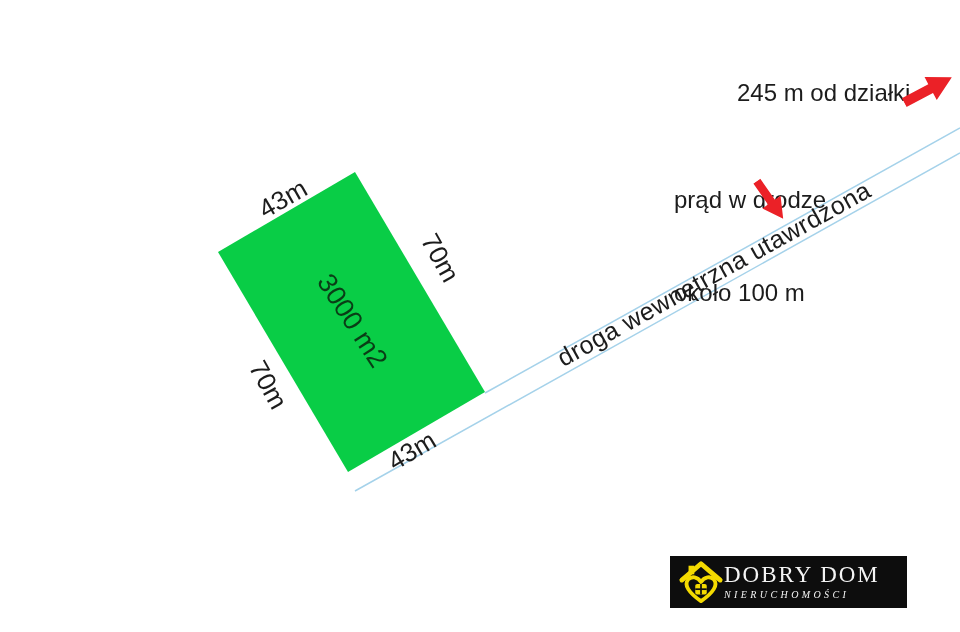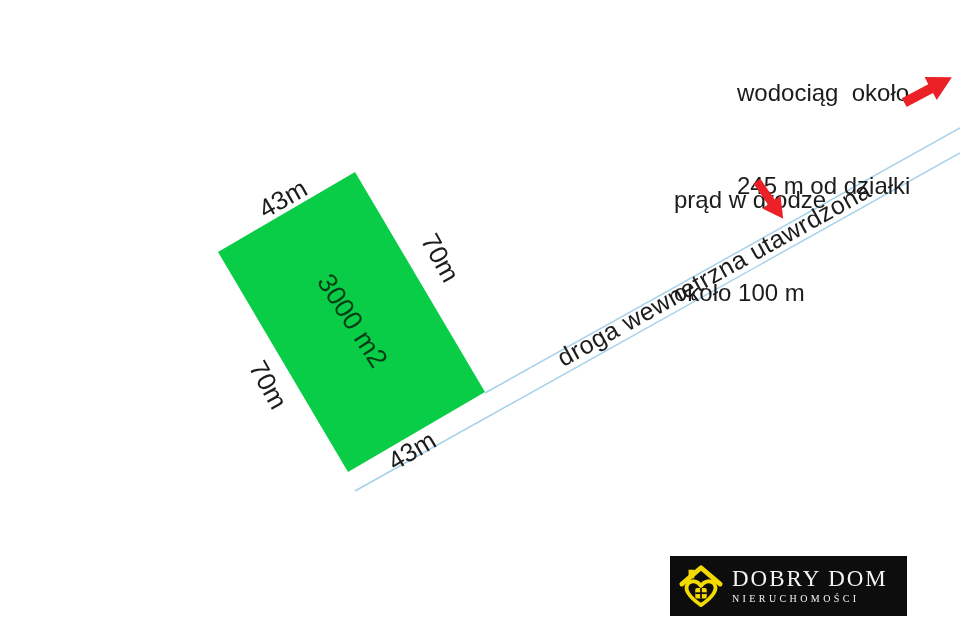--- a/index.html
+++ b/index.html
@@ -21,35 +21,35 @@
   .area-lbl{color:var(--area-text,#0A3D16);font-size:27px;}
   .road-lbl{font-size:25px;letter-spacing:.5px;}
   .anno{
     position:absolute;
     color:var(--text-dark,#1C1C1C);
     font-size:24px;line-height:31px;white-space:pre;
   }
   .arrow{position:absolute;transform:rotate(var(--r,0deg));}
   .arrow polygon{fill:var(--arrow-red,#EB2127);}
   .logo{
-    position:absolute;left:670px;top:556px;width:237px;height:60px;
+    position:absolute;left:670px;top:556px;width:237px;height:52px;
     background:var(--logo-bg,#0D0D0D);
-    display:flex;align-items:center;gap:8px;
+    display:flex;align-items:center;gap:0;
     padding-left:8px;box-sizing:border-box;
   }
   .logo-text{display:flex;flex-direction:column;align-items:flex-start;}
   .logo-title{
     font-family:"Liberation Serif", serif;
     font-size:23px;letter-spacing:2px;line-height:24px;
     color:var(--logo-text,#F4F4F4);white-space:nowrap;
   }
   .logo-sub{
     font-family:"Liberation Serif", serif;
     font-size:10px;letter-spacing:3.4px;line-height:12px;margin-top:2px;
-    color:var(--logo-text,#F4F4F4);white-space:nowrap;
+    color:var(--logo-text,#F4F4F4);white-space:nowrap;font-style:italic;
   }
   .fill-y{fill:var(--logo-yellow,#F4DA00);}
   .stroke-y{stroke:var(--logo-yellow,#F4DA00);fill:none;stroke-linecap:round;stroke-linejoin:round;}
   .pane-line{stroke:var(--logo-bg,#0D0D0D);stroke-width:1.8;}
 </style>
 </head>
 <body>
 
 <div class="stage">
 
@@ -65,21 +65,20 @@
 
   <span class="lbl" style="left:268px;top:385px;--r:61deg">70m</span>
 
   <span class="lbl" style="left:412px;top:451px;--r:-31deg">43m</span>
 
   <span class="lbl area-lbl" style="left:352px;top:321px;--r:57deg">3000 m2</span>
 
   <span class="lbl road-lbl" style="left:714px;top:274px;--r:-29deg">droga wewnętrzna utawrdzona</span>
 
   <div class="anno" style="left:737px;top:15px">
-    <div>wodociąg  około</div>
     <div>245 m od działki</div>
   </div>
 
   <div class="anno" style="left:674px;top:122px">
     <div>prąd w drodze</div>
     <div>około 100 m</div>
   </div>
 
   <svg class="arrow" style="left:901px;top:75px;--r:-28deg" width="54" height="30" viewBox="0 0 54 30">
     <polygon points="0,10 30,10 30,2 54,15 30,28 30,20 0,20"></polygon>

